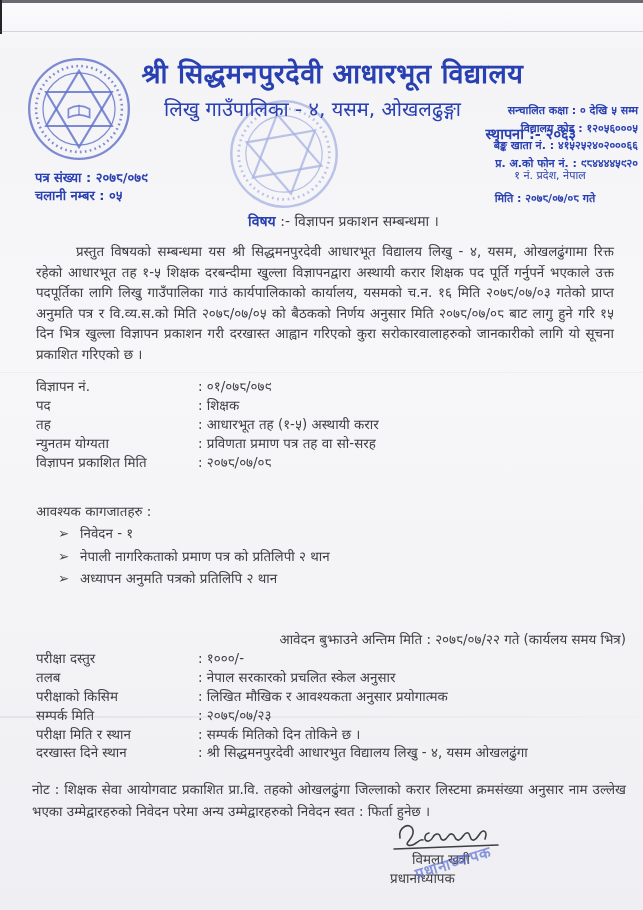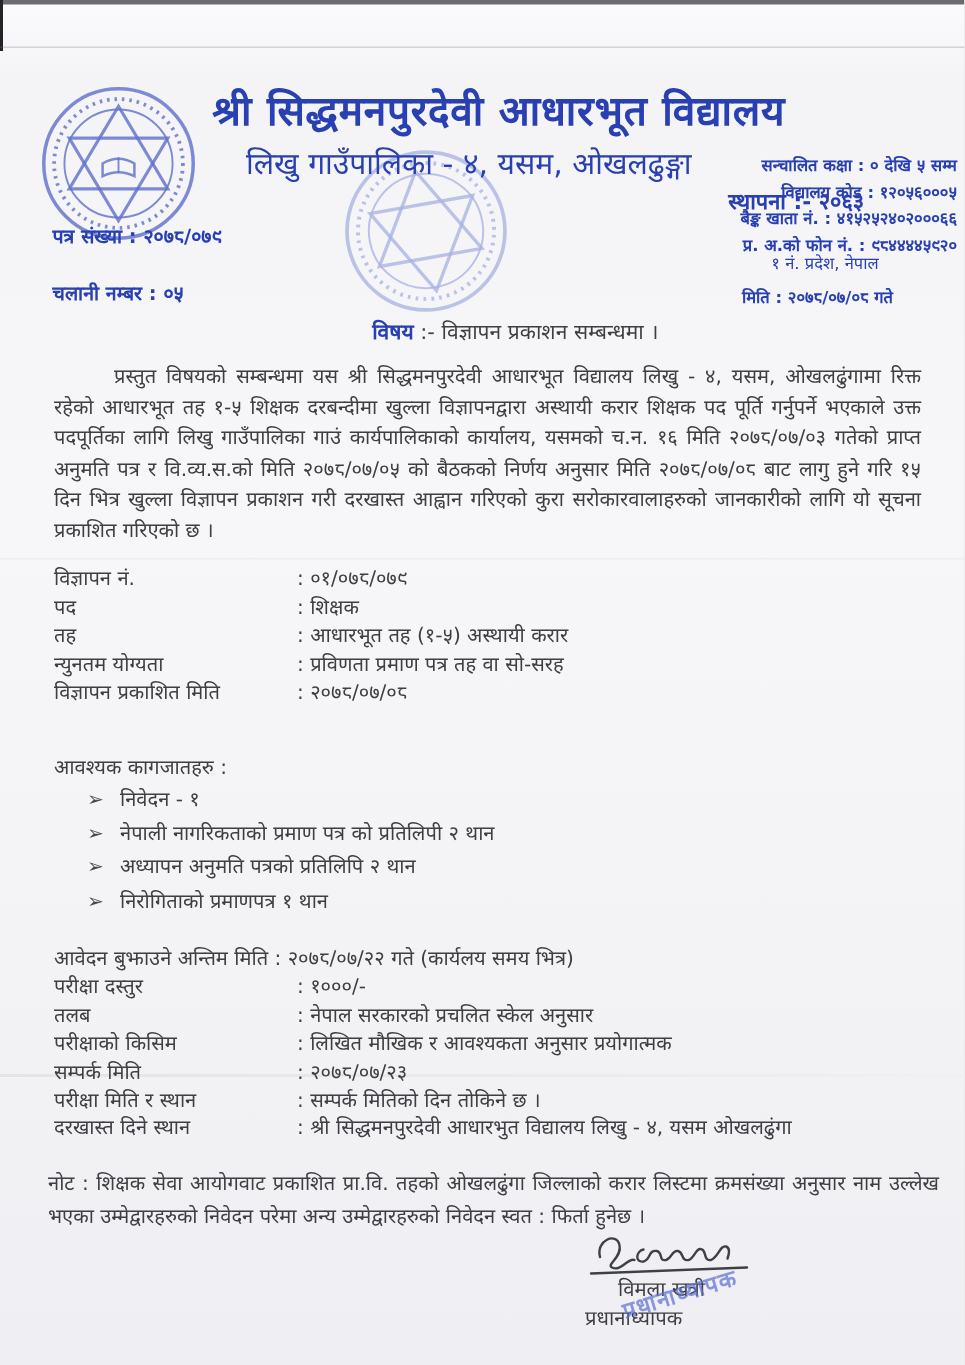--- a/index.html
+++ b/index.html
@@ -27,34 +27,34 @@
   .established{position:absolute;left:36px;top:123px;width:540px;text-align:right;
     font-size:14.5px;font-weight:bold;}
 
   .info-block{position:absolute;left:410px;top:102px;width:228px;text-align:right;
     font-size:11px;font-weight:bold;line-height:17.5px;}
   .region-line{position:absolute;left:470px;top:167px;width:160px;text-align:center;
     font-size:11px;font-weight:normal;}
   .date-line{position:absolute;left:455px;top:190px;width:180px;text-align:center;
     font-size:11px;font-weight:bold;}
 
-  .letter-no{position:absolute;left:35px;top:148px;font-size:13px;font-weight:bold;}
+  .letter-no{position:absolute;left:35px;top:168px;font-size:13px;font-weight:bold;}
   .dispatch-no{position:absolute;left:35px;top:186px;font-size:13px;font-weight:bold;}
 
   .subject{position:absolute;left:0;top:211px;width:643px;text-align:center;font-size:14px;padding-left:44px;}
   .subject .s-label{font-weight:bold;}
 
   .paragraph{position:absolute;left:36px;top:242px;width:578px;font-size:13.4px;
     line-height:20.6px;text-align:justify;text-indent:40px;}
 
   .details-1{position:absolute;left:36px;top:378px;width:580px;font-size:13.4px;line-height:18.9px;}
   .details-2{position:absolute;left:36px;top:631px;width:590px;font-size:13.4px;line-height:18.9px;}
   .drow .dlabel{display:inline-block;width:162px;vertical-align:top;}
   .drow .dvalue{display:inline;}
-  .drow-wide{white-space:nowrap;}
+  .drow-wide{white-space:nowrap;text-align:right;}
 
   .docs-heading{position:absolute;left:36px;top:502px;font-size:13.4px;}
   .docs-list{position:absolute;left:58px;top:523px;width:565px;font-size:13.4px;line-height:22.6px;}
   .doc-item .arrow{display:inline-block;width:22px;color:#4a4950;}
 
   .note{position:absolute;left:32px;top:779px;width:594px;font-size:13.4px;line-height:21.6px;text-align:justify;}
 
   .sig-svg{position:absolute;left:386px;top:820px;width:126px;height:34px;}
   .sig-name{position:absolute;left:412px;top:850px;font-size:13.5px;}
   .sig-title{position:absolute;left:390px;top:869px;font-size:13.5px;}
@@ -123,21 +123,20 @@
     <div class="drow"><span class="dlabel">तह</span><span class="dvalue">: आधारभूत तह (१-५) अस्थायी करार</span></div>
     <div class="drow"><span class="dlabel">न्युनतम योग्यता</span><span class="dvalue">: प्रविणता प्रमाण पत्र तह वा सो-सरह</span></div>
     <div class="drow"><span class="dlabel">विज्ञापन प्रकाशित मिति</span><span class="dvalue">: २०७८/०७/०८</span></div>
   </div>
 
   <div class="docs-heading">आवश्यक कागजातहरु :</div>
   <div class="docs-list">
     <div class="doc-item"><span class="arrow">➢</span><span>निवेदन - १</span></div>
     <div class="doc-item"><span class="arrow">➢</span><span>नेपाली नागरिकताको प्रमाण पत्र को प्रतिलिपी २ थान</span></div>
     <div class="doc-item"><span class="arrow">➢</span><span>अध्यापन अनुमति पत्रको प्रतिलिपि २ थान</span></div>
-    <div class="doc-item"><span class="arrow">➢</span><span>निरोगिताको प्रमाणपत्र १ थान</span></div>
   </div>
 
   <div class="details-2">
     <div class="drow-wide"><span>आवेदन बुझाउने अन्तिम मिति</span><span> : २०७८/०७/२२ गते (कार्यलय समय भित्र)</span></div>
     <div class="drow"><span class="dlabel">परीक्षा दस्तुर</span><span class="dvalue">: १०००/-</span></div>
     <div class="drow"><span class="dlabel">तलब</span><span class="dvalue">: नेपाल सरकारको प्रचलित स्केल अनुसार</span></div>
     <div class="drow"><span class="dlabel">परीक्षाको किसिम</span><span class="dvalue">: लिखित मौखिक र आवश्यकता अनुसार प्रयोगात्मक</span></div>
     <div class="drow"><span class="dlabel">सम्पर्क मिति</span><span class="dvalue">: २०७८/०७/२३</span></div>
     <div class="drow"><span class="dlabel">परीक्षा मिति र स्थान</span><span class="dvalue">: सम्पर्क मितिको दिन तोकिने छ ।</span></div>
     <div class="drow"><span class="dlabel">दरखास्त दिने स्थान</span><span class="dvalue">: श्री सिद्धमनपुरदेवी आधारभुत विद्यालय लिखु - ४, यसम ओखलढुंगा</span></div>

